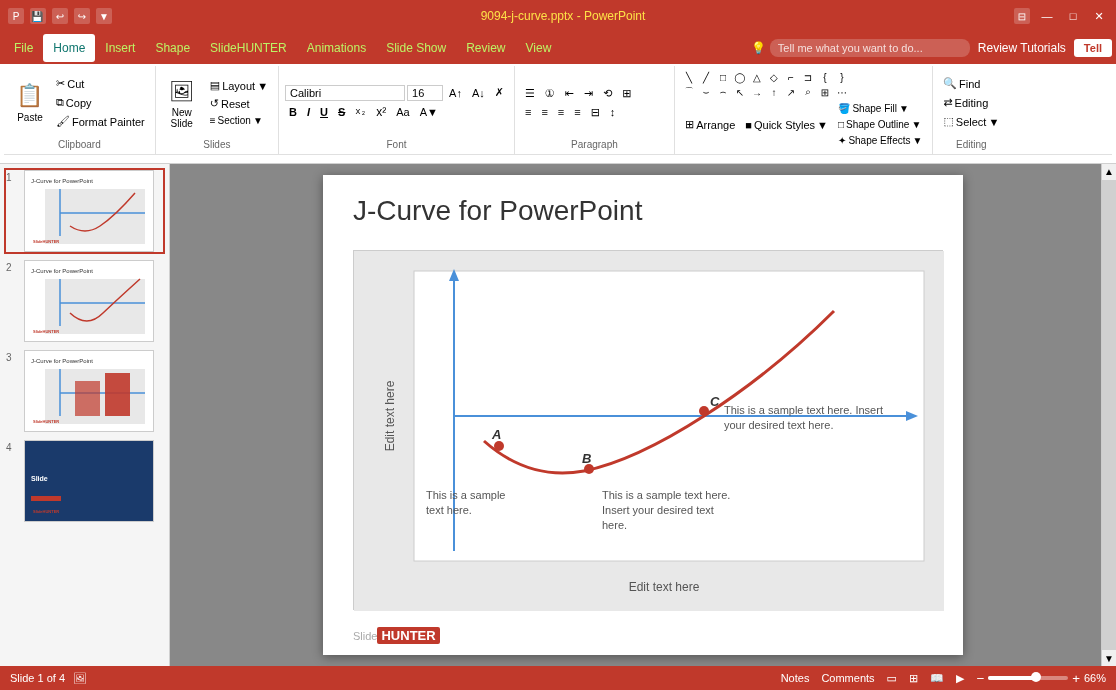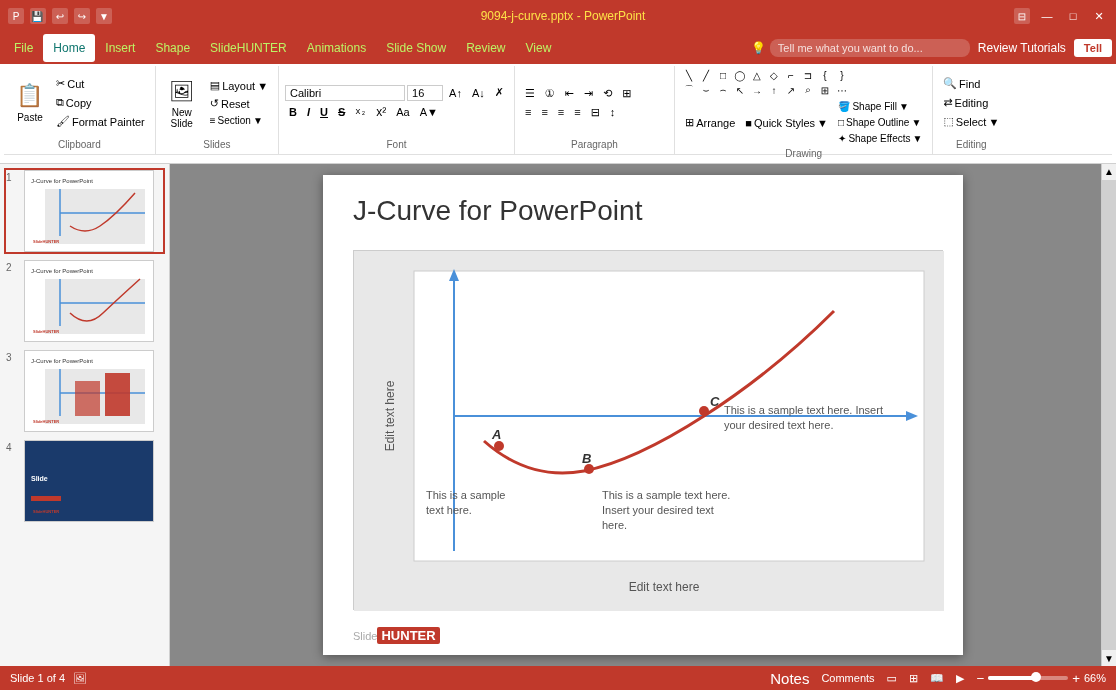--- a/index.html
+++ b/index.html
@@ -214,21 +214,20 @@
         <div class="ribbon-row" style="font-size:10px;">
           <button class="rb-btn">⊞ <span>Arrange</span></button>
           <button class="rb-btn">■ <span>Quick Styles</span> ▼</button>
           <div style="display:flex;flex-direction:column;gap:1px;">
             <button class="rb-btn" style="font-size:10px;"><span>🪣</span> <span>Shape Fill</span> ▼</button>
             <button class="rb-btn" style="font-size:10px;"><span>□</span> <span>Shape Outline</span> ▼</button>
             <button class="rb-btn" style="font-size:10px;"><span>✦</span> <span>Shape Effects</span> ▼</button>
           </div>
         </div>
       </div>
-      <div class="ribbon-group-label">Drawing</div>
     </div>
 
     <div class="ribbon-group" style="border-right:none;">
       <div style="display:flex;flex-direction:column;gap:2px;flex:1;justify-content:center;">
         <button class="rb-btn">🔍 <span>Find</span></button>
         <button class="rb-btn">⇄ <span>Editing</span></button>
         <button class="rb-btn">⬚ <span>Select</span> ▼</button>
       </div>
       <div class="ribbon-group-label">Editing</div>
     </div>
@@ -354,21 +353,21 @@
       <div style="flex:1;width:100%;background:#d0d0d0;margin:1px;"></div>
       <button style="background:none;border:none;font-size:10px;cursor:pointer;padding:2px;">▼</button>
     </div>
   </div>
 </div>
 
 <div style="background:#c0392b;height:24px;display:flex;align-items:center;padding:0 10px;color:white;font-size:11px;">
   <span>Slide 1 of 4</span>
   <span style="margin-left:8px;cursor:pointer;">🖼</span>
   <div style="margin-left:auto;display:flex;align-items:center;gap:12px;">
-    <button style="background:none;border:none;color:white;cursor:pointer;font-size:15px;padding-left:20px;">Notes</button>
+    <button style="background:none;border:none;color:white;cursor:pointer;font-size:11px;padding-left:20px;">Notes</button>
     <button style="background:none;border:none;color:white;cursor:pointer;font-size:11px;">Comments</button>
     <span style="cursor:pointer;">▭</span>
     <span style="cursor:pointer;">⊞</span>
     <span style="cursor:pointer;">📖</span>
     <span style="cursor:pointer;">▶</span>
     <div style="display:flex;align-items:center;gap:4px;">
       <button style="background:none;border:none;color:white;cursor:pointer;">−</button>
       <div style="width:80px;height:4px;background:rgba(255,255,255,0.4);border-radius:2px;position:relative;">
         <div style="width:60%;height:100%;background:white;border-radius:2px;"></div>
         <div style="position:absolute;top:-4px;left:60%;width:10px;height:10px;background:white;border-radius:50%;transform:translateX(-50%);"></div>

